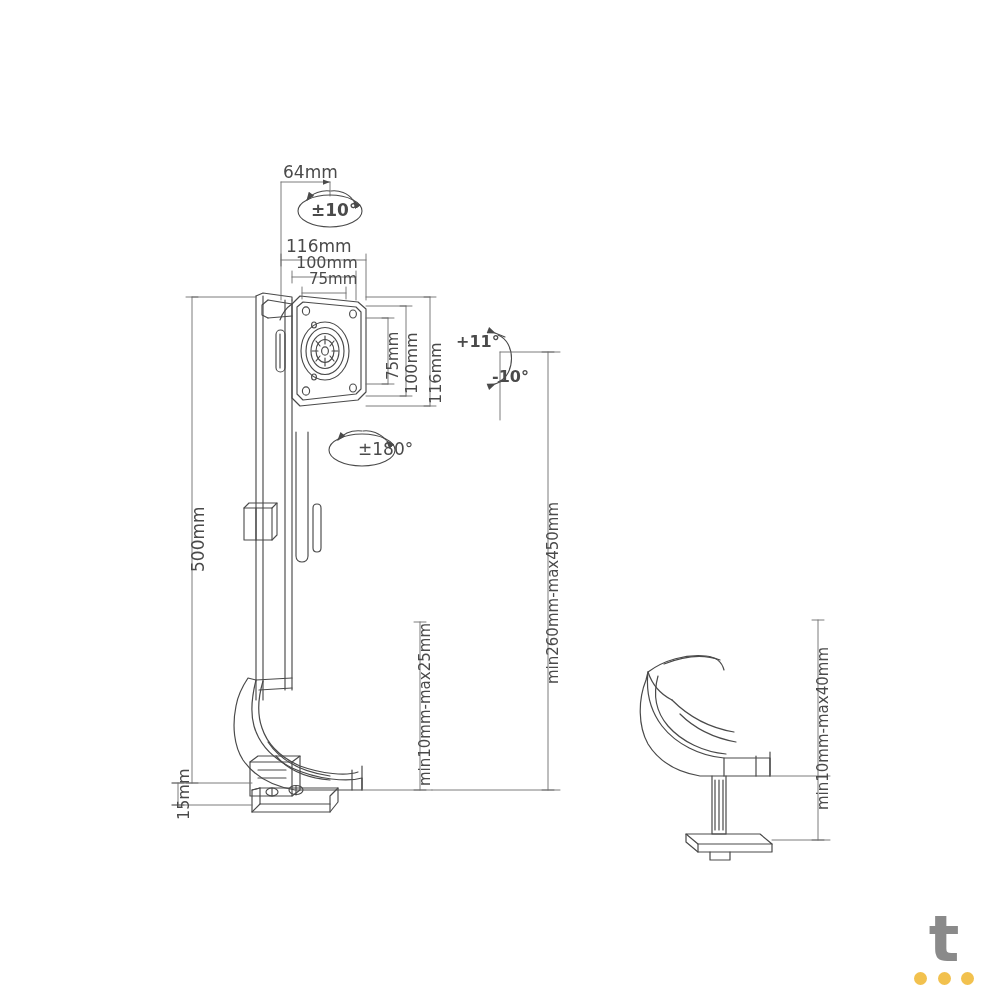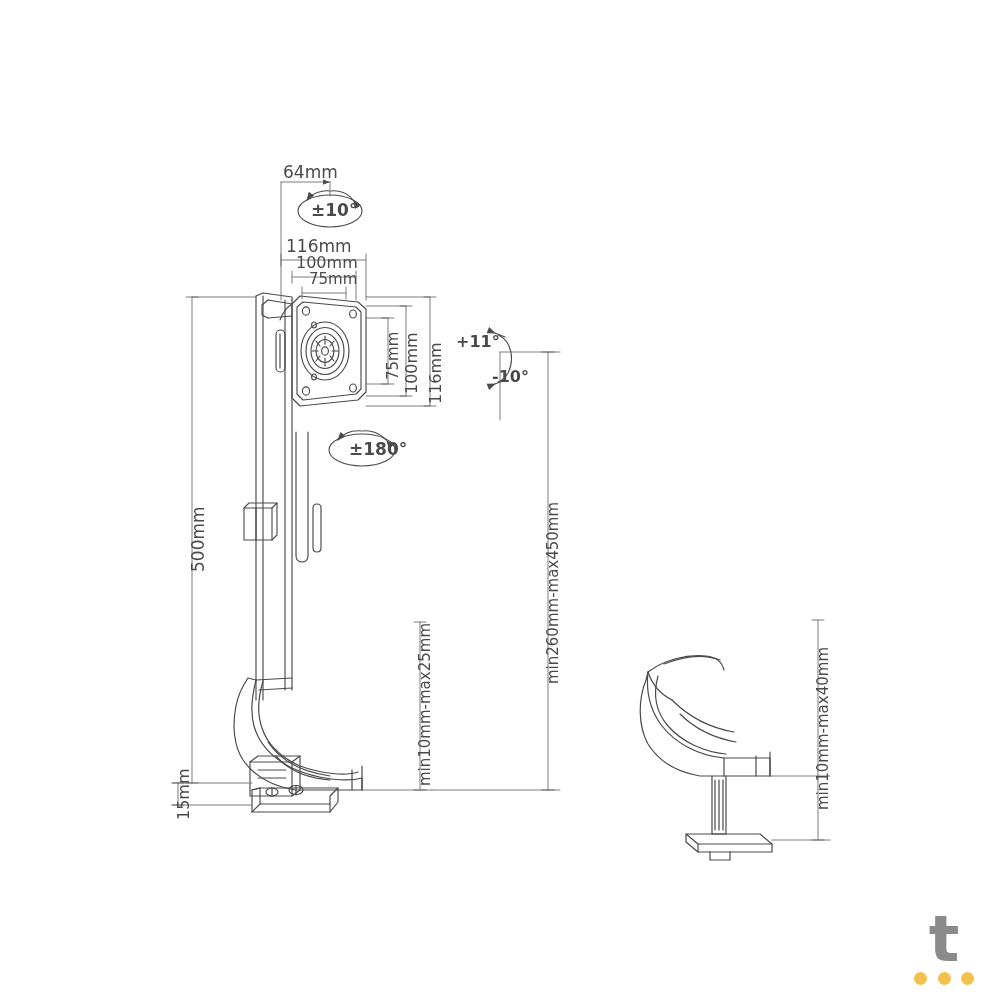--- a/index.html
+++ b/index.html
@@ -287,21 +287,21 @@
   <div class="dimlabel vert" style="left:190px;top:572px;font-size:17px;transform:rotate(-90deg);">500mm</div>
 
   <div class="dimlabel vert" style="left:176px;top:820px;font-size:16px;transform:rotate(-90deg);">15mm</div>
 
   <div class="dimlabel vert" style="left:418px;top:786px;font-size:15px;transform:rotate(-90deg);">min10mm-max25mm</div>
 
   <div class="dimlabel vert" style="left:546px;top:684px;font-size:15px;transform:rotate(-90deg);">min260mm-max450mm</div>
 
   <div class="dimlabel" style="left:311px;top:202px;font-size:17px;font-weight:700;">±10°</div>
 
-  <div class="dimlabel" style="left:349px;top:441px;font-size:17px;font-weight:700;">±180°</div>
+  <div class="dimlabel" style="left:358px;top:441px;font-size:17px;font-weight:400;">±180°</div>
 
   <div class="dimlabel" style="left:456px;top:334px;font-size:16px;font-weight:600;">+11°</div>
 
   <div class="dimlabel" style="left:460px;top:369px;font-size:16px;font-weight:600;margin-left:32px;">-10°</div>
 
   <div class="dimlabel vert" style="left:816px;top:810px;font-size:15px;transform:rotate(-90deg);">min10mm-max40mm</div>
 
   <div style="position:absolute;left:908px;top:912px;width:72px;height:76px;">
     <div style="position:absolute;left:0;top:0;width:72px;height:54px;
                 font-family:'DejaVu Sans','Liberation Sans',sans-serif;

